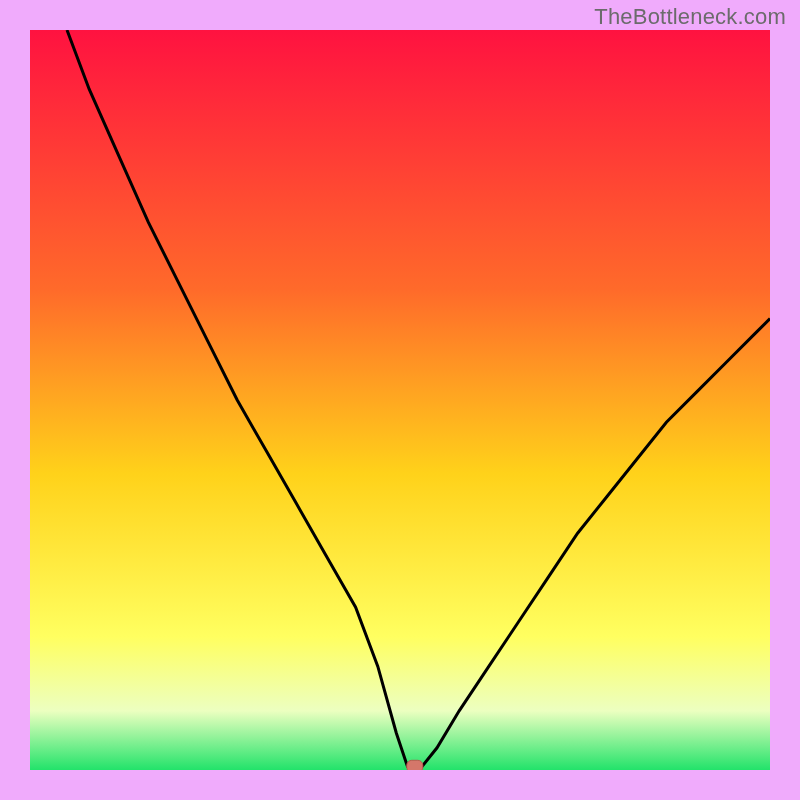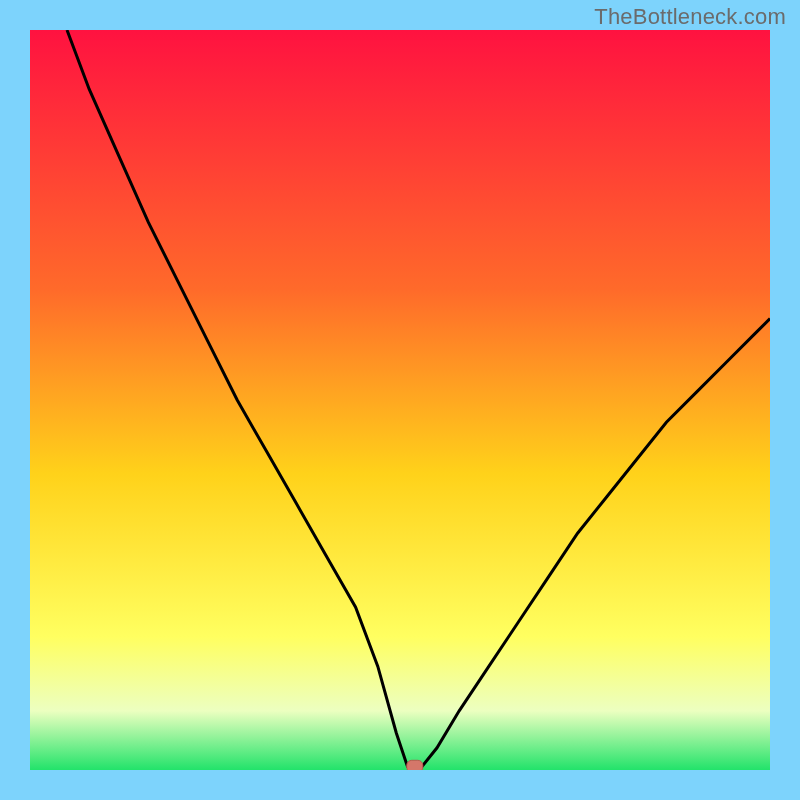--- a/index.html
+++ b/index.html
@@ -6,21 +6,21 @@
   html, body {
     width: 800px;
     height: 800px;
     overflow: hidden;
     background: #000;
     font-family: Arial, Helvetica, sans-serif;
   }
   .frame {
     width: 800px;
     height: 800px;
-    background: #7dd3fc;
+    background: #f0abfc;
     position: relative;
   }
   .watermark {
     position: absolute;
     top: 4px;
     right: 14px;
     color: #6b6b6b;
     font-size: 22px;
     font-weight: 500;
     letter-spacing: 0.2px;

